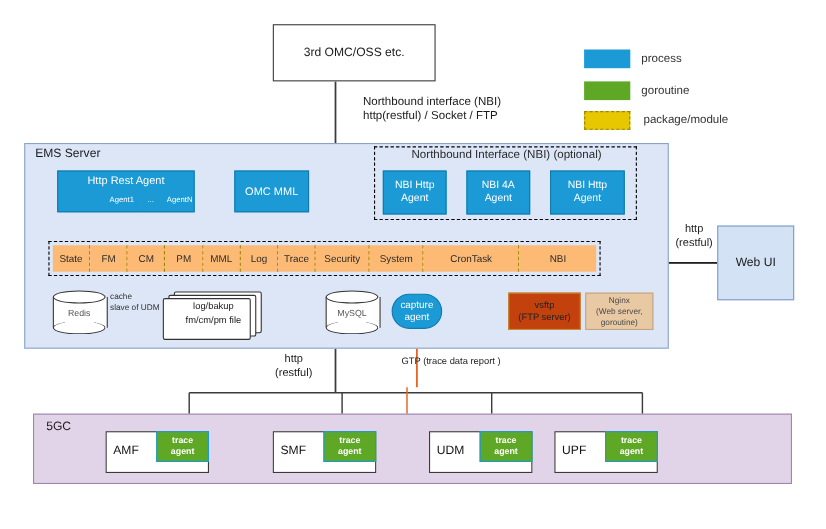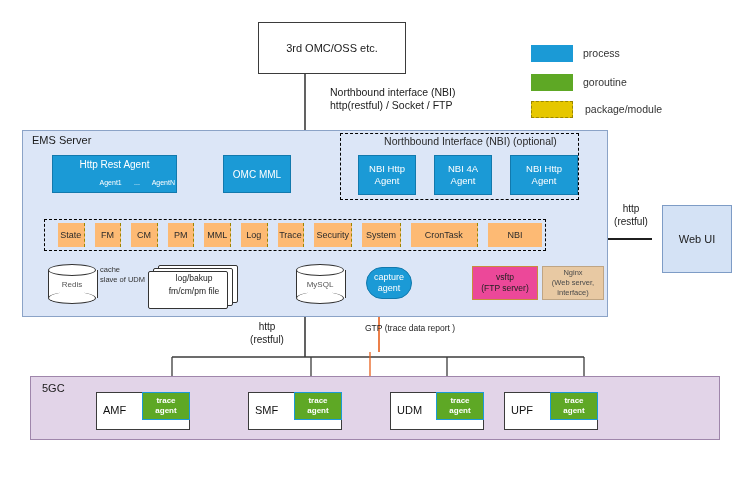--- a/index.html
+++ b/index.html
@@ -1,20 +1,20 @@
 <!DOCTYPE html>
 <html><head>
 <meta charset="utf-8">
 <style>
   html,body{margin:0;padding:0;background:#ffffff;}
   body{width:751px;height:481px;position:relative;
        font-family:"Liberation Sans","DejaVu Sans",sans-serif;
        color:#1a1a1a;overflow:hidden;}
   .abs{position:absolute;box-sizing:border-box;}
-  .ctr{display:flex;align-items:center;justify-content:center;text-align:center;margin-left:10px;}
+  .ctr{display:flex;align-items:center;justify-content:center;text-align:center;}
 
   
   .plain-box{background:#ffffff;border:1px solid #3b3b3b;}
   .blue-box{background:#1B9AD6;border:1px solid #1279ad;color:#ffffff;font-weight:normal;}
   .yellow-cell{background:#fdba74;border-right:1px dashed #9a8600;color:#2b2b2b;}
   .yellow-cell:last-child{border-right:none;}
 
   
   #ems-server{left:22px;top:130px;width:586px;height:187px;
       background:#DCE6F7;border:1px solid #8ba3c7;}
@@ -66,21 +66,21 @@
   #redis{left:48px;top:264px;width:48px;height:40px;}
   #redis-note{left:100px;top:265px;width:70px;font-size:7.5px;line-height:10px;color:#333;}
   #mysql{left:296px;top:264px;width:48px;height:40px;}
 
   .docstack{position:absolute;}
   .docstack .sheet{position:absolute;background:#fff;border:1px solid #333;border-radius:2px;}
   #docs{left:148px;top:265px;width:88px;height:42px;}
   #docs-txt{left:155px;top:272px;width:78px;font-size:8.5px;line-height:13px;text-align:center;}
 
   #capture{left:356px;top:267px;width:46px;height:32px;font-size:9px;line-height:11px;border-radius:16px;}
-  #vsftp{left:462px;top:266px;width:66px;height:34px;background:#ec4899;
+  #vsftp{left:462px;top:266px;width:66px;height:34px;background:#c2410c;
       border:1px solid #C98C3C;font-size:8.5px;line-height:11px;color:#222;}
   #nginx{left:532px;top:266px;width:62px;height:34px;background:#E8C9A3;
       border:1px solid #bfa584;font-size:7.5px;line-height:10px;color:#4a4a4a;}
 
   
   #webui{left:652px;top:205px;width:70px;height:68px;background:#D4E2F5;
       border:1px solid #7e9cc6;font-size:11px;}
   #webui-lbl{left:608px;top:202px;width:46px;font-size:10px;line-height:13px;text-align:center;}
 
   
@@ -247,21 +247,21 @@
 <div class="abs ctr" id="vsftp">
   <div>
     <div>vsftp</div>
     <div>(FTP server)</div>
   </div>
 </div>
 <div class="abs ctr" id="nginx">
   <div>
     <div>Nginx</div>
     <div>(Web server,</div>
-    <div>interface)</div>
+    <div>goroutine)</div>
   </div>
 </div>
 
 <div class="abs" id="webui-lbl">
   <div>http</div>
   <div>(restful)</div>
 </div>
 <div class="abs ctr" id="webui">Web UI</div>
 
 <div class="abs" id="http-rest-lbl">

